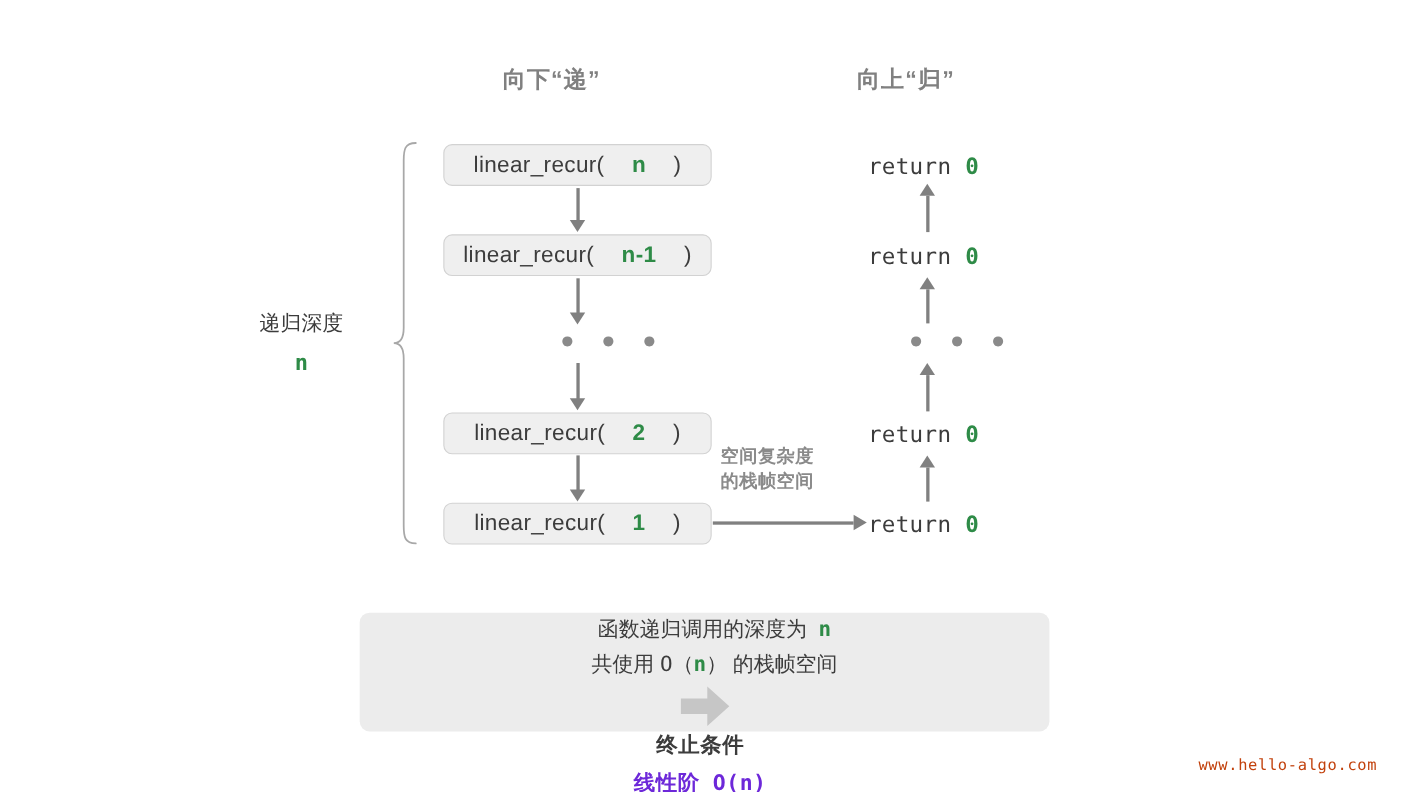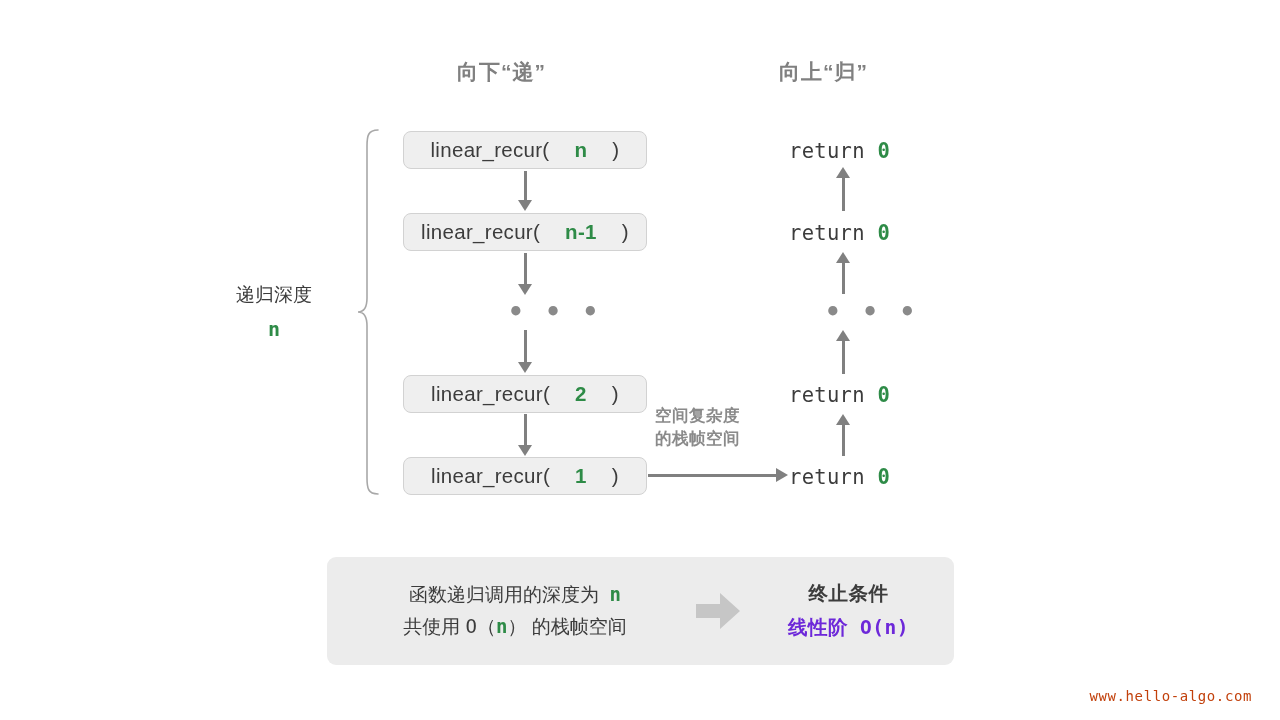--- a/index.html
+++ b/index.html
@@ -171,20 +171,21 @@
 
   
   #summary-panel {
     position: absolute;
     left: 327px; top: 557px;
     width: 627px; height: 108px;
     background: #ececec;
     border-radius: 9px;
     display: flex;
     align-items: center;
+    flex-direction: column;
   }
   #summary-left {
     flex: 0 0 auto;
     width: 340px;
     padding-left: 18px;
     text-align: center;
     line-height: 1.62;
     font-size: 19px;
     color: #3c3c3c;
   }

